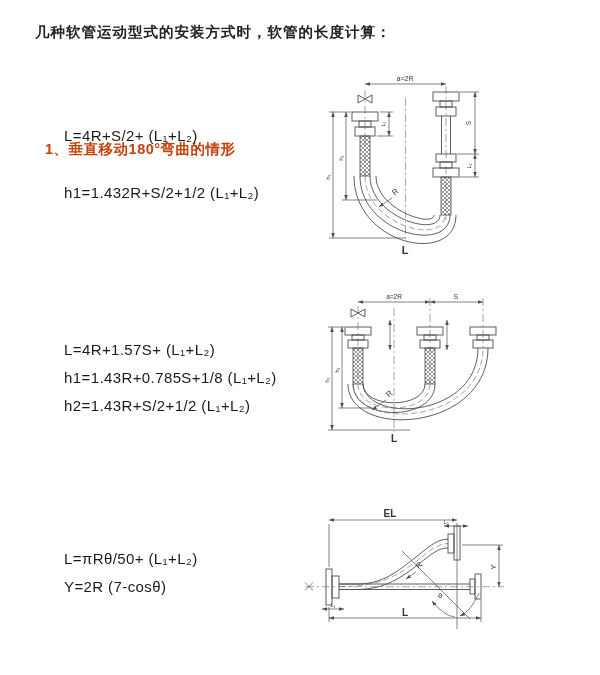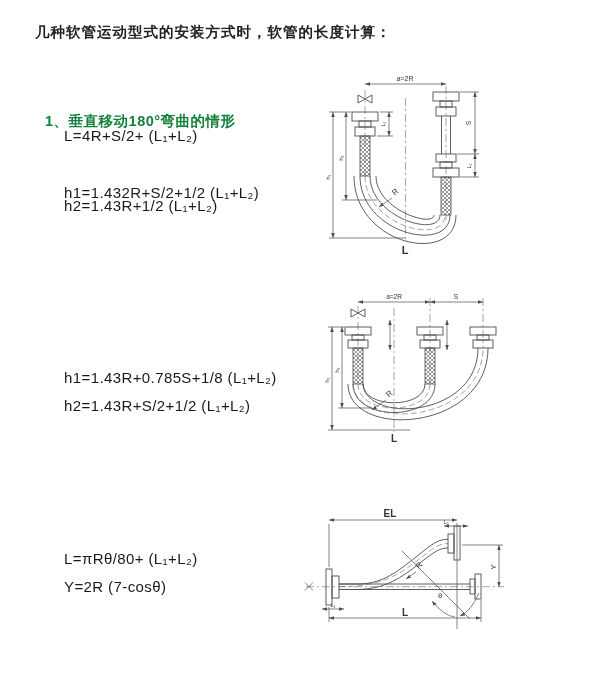--- a/index.html
+++ b/index.html
@@ -6,22 +6,23 @@
   .page{
     position:relative;width:600px;height:675px;background:#ffffff;
     font-family:"Liberation Sans","DejaVu Sans",sans-serif;color:#1f1f1f;
     overflow:hidden;margin:0 auto;text-decoration:underline;
   }
   .title{
     position:absolute;left:35px;top:23px;font-size:14.5px;font-weight:700;
     letter-spacing:1px;color:#222;
   }
   .sec-heading{
-    position:absolute;left:45px;font-size:14.5px;font-weight:700;color:#15803d;
+    position:absolute;left:45px;font-size:14.5px;font-weight:700;color:#c2410c;
     letter-spacing:0.5px;
+    margin-top:28px;
   }
   .formula{
     position:absolute;left:64px;font-size:15px;font-weight:400;color:#1a1a1a;
     letter-spacing:0.4px;
   }
   svg{position:absolute;}
   svg text{font-family:"Liberation Sans","DejaVu Sans",sans-serif;fill:#333;}
   .dl{stroke:#4d4d4d;stroke-width:0.9;fill:none;}
   .thin{stroke:#4d4d4d;stroke-width:0.7;fill:none;}
   .dim{stroke:#4d4d4d;stroke-width:0.7;fill:none;}
@@ -33,26 +34,26 @@
 </head>
 <body>
 
 <div class="page">
 
   <div class="title">几种软管运动型式的安装方式时，软管的长度计算：</div>
 
   <div class="sec-heading" style="top:112px">1、垂直移动180°弯曲的情形</div>
   <div class="formula" style="top:127px">L=4R+S/2+ (L₁+L₂)</div>
   <div class="formula" style="top:184px">h1=1.432R+S/2+1/2 (L₁+L₂)</div>
-  <div class="formula" style="top:197px">h2=1.43R+1/2 (L₁+L₂)</div>
-
+
+  <div class="formula" style="top:341px">L=4R+1.57S+ (L₁+L₂)</div>
   <div class="formula" style="top:369px">h1=1.43R+0.785S+1/8 (L₁+L₂)</div>
   <div class="formula" style="top:397px">h2=1.43R+S/2+1/2 (L₁+L₂)</div>
 
-  <div class="formula" style="top:550px">L=πRθ/80+ (L₁+L₂)</div>
+  <div class="formula" style="top:550px">L=πRθ/50+ (L₁+L₂)</div>
   <div class="formula" style="top:578px">Y=2R (7-cosθ)</div>
 
   <svg style="left:313px;top:70px" width="250" height="190" viewBox="0 0 250 190">
     <defs>
       <marker id="arr" viewBox="0 0 10 10" refX="9" refY="5" markerWidth="8" markerHeight="8" orient="auto-start-reverse">
         <path d="M0,1.8 L9,5 L0,8.2 Z" fill="#4d4d4d"></path>
       </marker>
       <pattern id="braid" width="4" height="4" patternUnits="userSpaceOnUse">
         <path d="M0,0 L4,4 M4,0 L0,4" stroke="#555" stroke-width="0.6"></path>
       </pattern>

